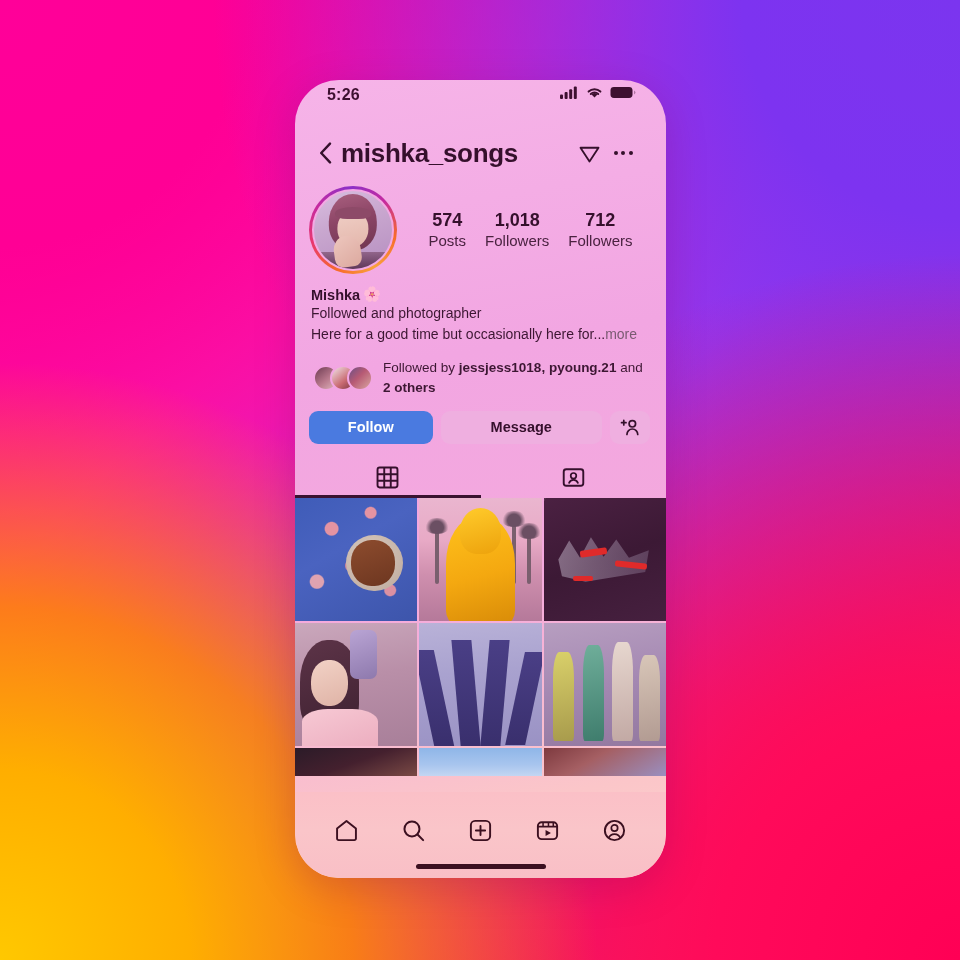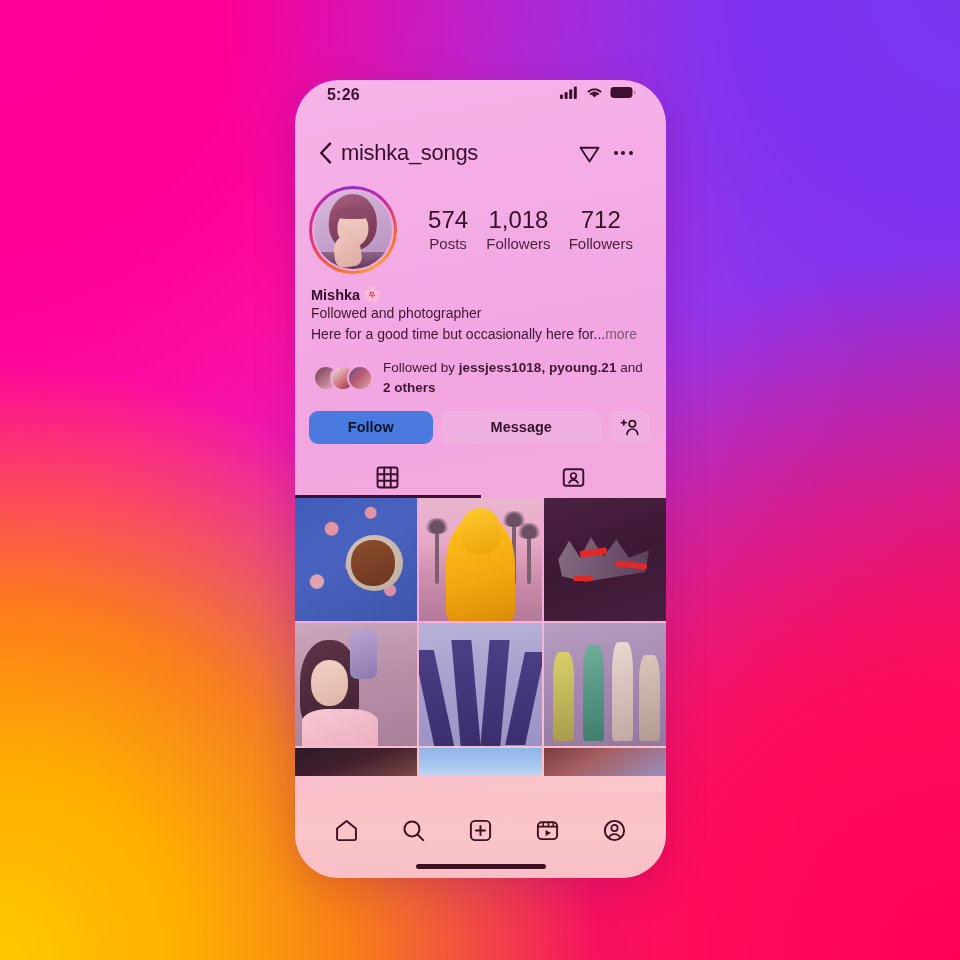--- a/index.html
+++ b/index.html
@@ -41,21 +41,21 @@
   
   .header {
     height: 50px;
     display: flex; align-items: center;
     padding: 0 26px 0 14px;
   }
   .back-btn {
     width: 32px; height: 32px;
     display: flex; align-items: center; justify-content: center;
   }
-  .username { font-size: 22px; font-weight: 400; color: #35102c; letter-spacing: -.3px; }
+  .username { font-size: 26px; font-weight: 700; color: #35102c; letter-spacing: -.3px; }
   .header-spacer { flex: 1; }
   .hdr-icon { width: 34px; height: 32px; display: flex; align-items: center; justify-content: center; }
   .dots { display: flex; gap: 3.5px; }
   .dots i { width: 4px; height: 4px; border-radius: 50%; background: #35102c; display: block; }
 
   
   .profile-row {
     display: flex; align-items: center;
     padding: 8px 20px 0 14px;
   }
@@ -104,21 +104,21 @@
     position: absolute; left: 0; bottom: 0; width: 100%; height: 22%;
     background: linear-gradient(180deg, rgba(110,60,90,.55), rgba(80,40,70,.85));
   }
 
   .stats {
     flex: 1;
     display: flex; align-items: center; justify-content: space-around;
     padding: 0 4px 0 22px;
   }
   .stat { text-align: center; }
-  .stat-num { font-size: 24px; font-weight: 400; color: #35102c; line-height: 1.18; }
+  .stat-num { font-size: 18px; font-weight: 700; color: #35102c; line-height: 1.18; }
   .stat-lbl { font-size: 15px; color: #4a2240; line-height: 1.3; }
 
   
   .bio { padding: 12px 18px 0 16px; }
   .bio-name {
     font-size: 14.5px; font-weight: 700; color: #35102c;
     display: flex; align-items: center; gap: 3px;
   }
   .bio-line { font-size: 14px; color: #3d1733; line-height: 1.48; }
   .bio-more { color: #7a5a72; }
@@ -178,21 +178,21 @@
   .actions {
     display: flex; align-items: center; gap: 8px;
     padding: 14px 16px 0 14px;
   }
   .btn {
     height: 33px; border-radius: 9px;
     display: flex; align-items: center; justify-content: center;
     font-size: 14.5px; font-weight: 700;
     border: none;
   }
-  .btn-follow { flex: 1.04; background: #4a7ae0; color: #0f172a; }
+  .btn-follow { flex: 1.04; background: #4a7ae0; color: #ffffff; }
   .btn-message { flex: 1.36; background: #efafe0; color: #35102c; }
   .btn-adduser { width: 40px; background: #efafe0; }
 
   
   .tabs { display: flex; margin-top: 14px; position: relative; }
   .tab {
     flex: 1; height: 40px;
     display: flex; align-items: center; justify-content: center;
   }
   .tab-underline {

